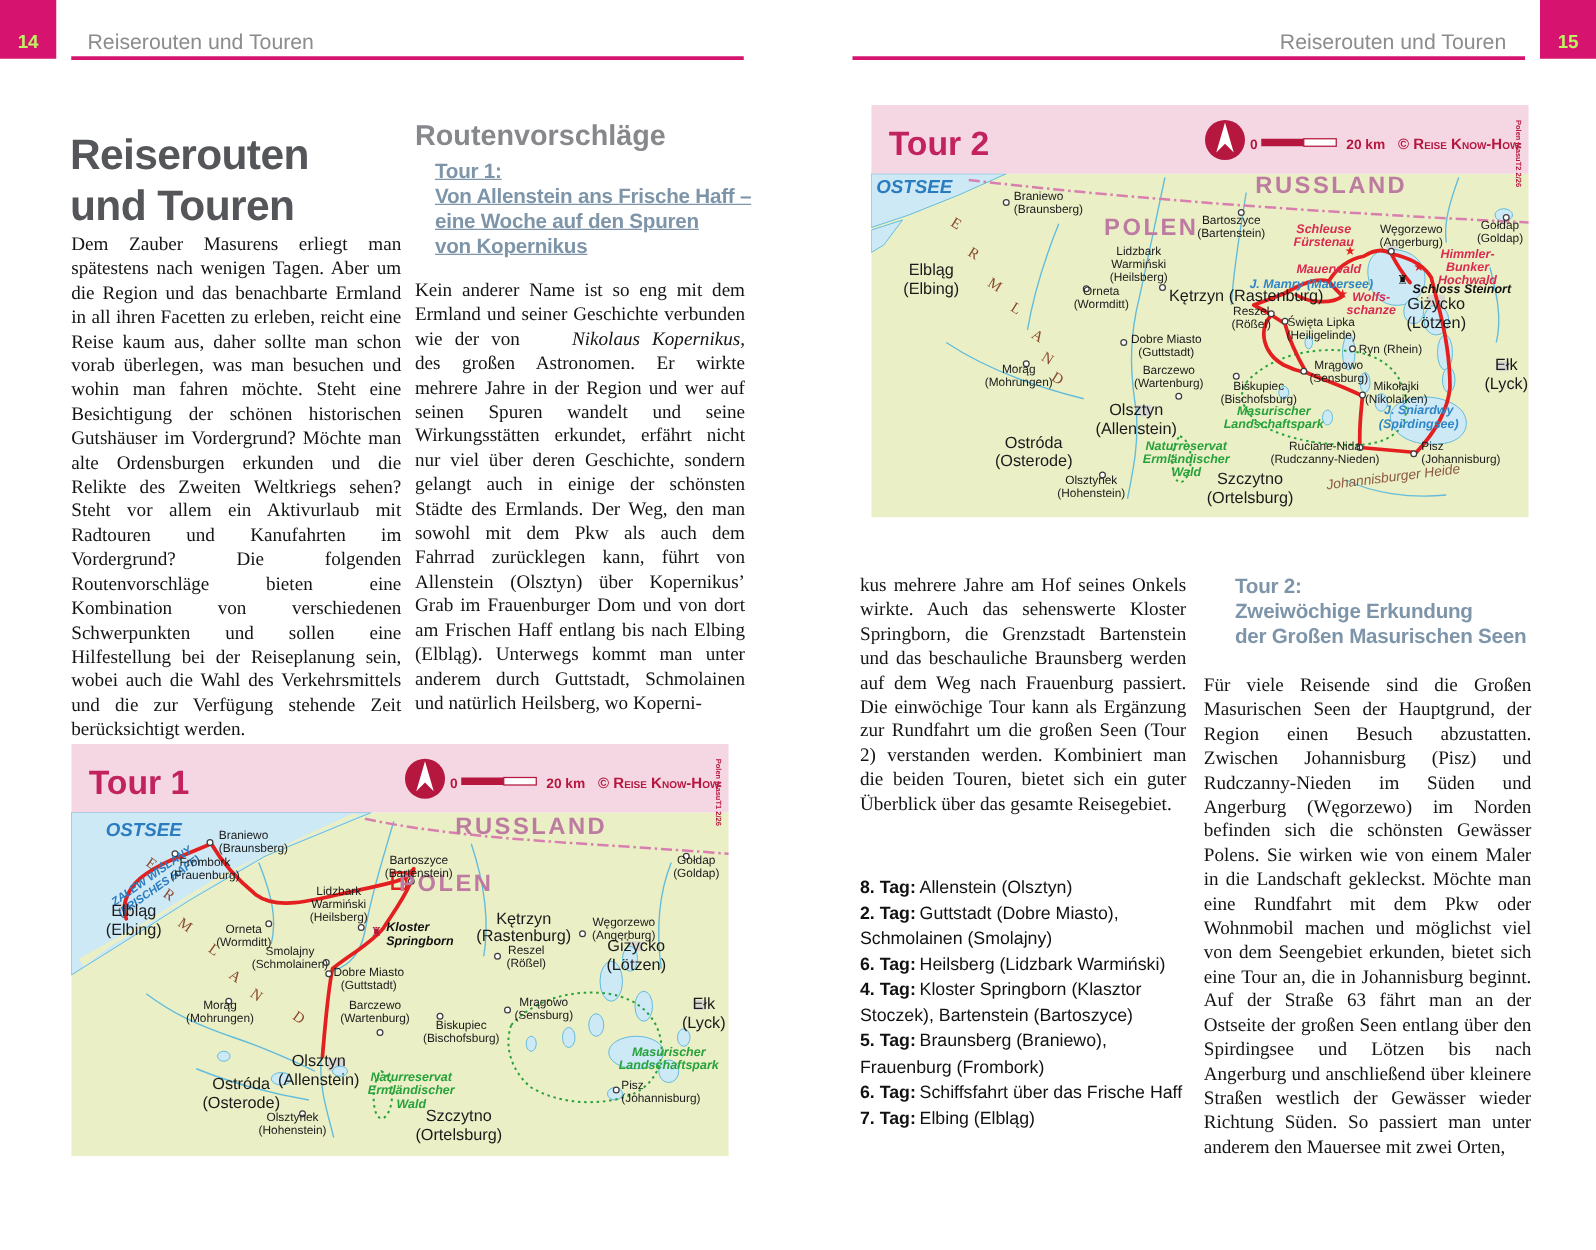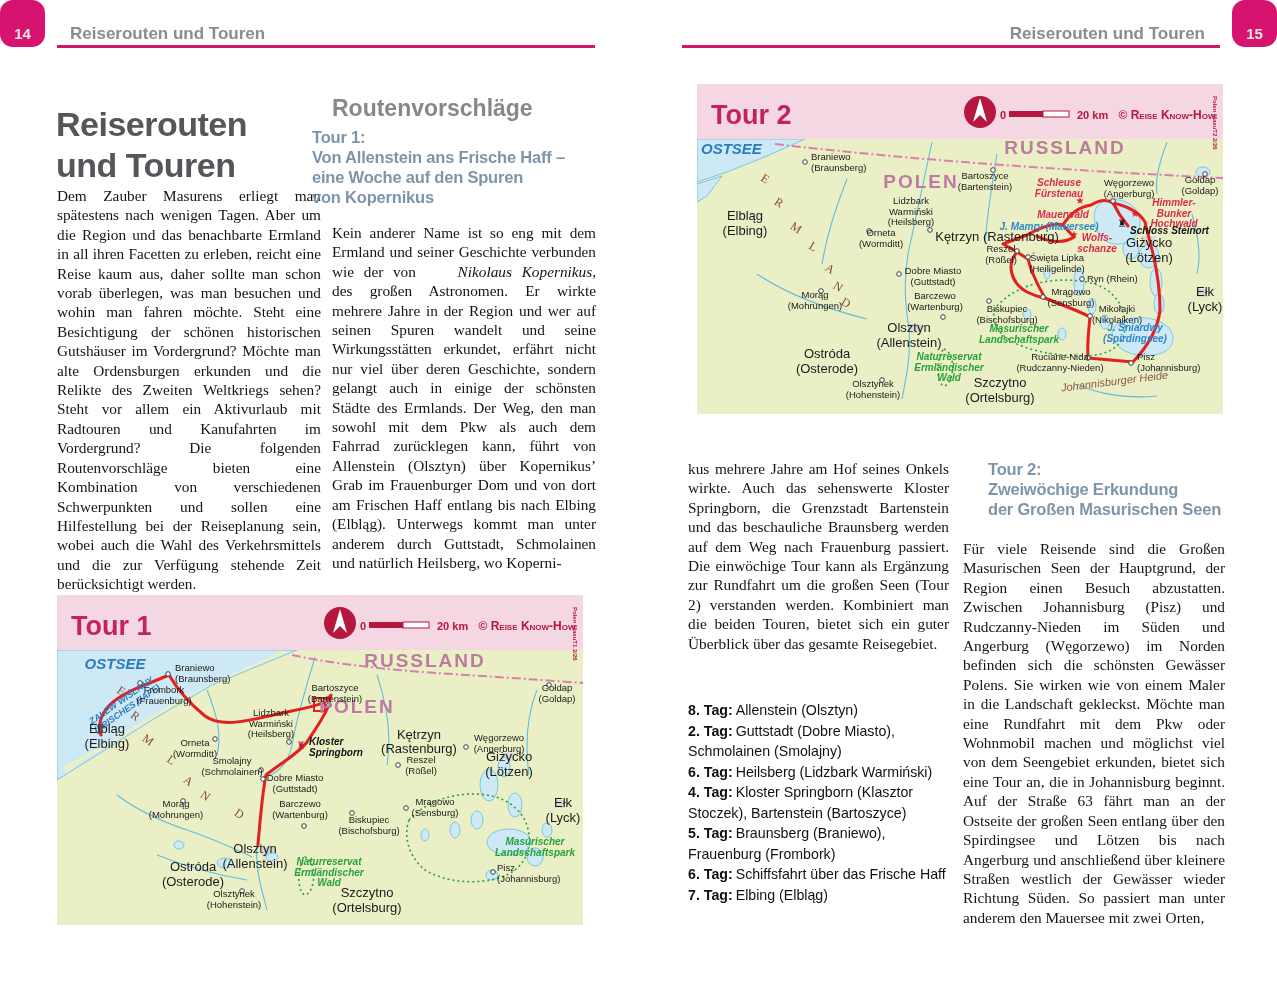--- a/index.html
+++ b/index.html
@@ -1,23 +1,23 @@
 <!DOCTYPE html>
 <html><head>
 <meta charset="utf-8">
 <style>
   html,body{margin:0;padding:0;background:#fff;}
   #spread{position:relative;width:1277px;height:1000px;background:#fff;overflow:hidden;
           font-family:"Liberation Serif",serif;color:#141414;}
   .abs{position:absolute;}
   
-  .pagenum{width:45px;height:47px;background:#d6146f;color:#e5e5e5;
+  .pagenum{width:45px;height:47px;background:#d6146f;color:#bef264;
            font-family:"Liberation Sans",sans-serif;font-weight:bold;font-size:15px;
-           display:flex;align-items:flex-end;justify-content:center;padding-bottom:5px;box-sizing:border-box;border-radius:13px;}
-  .runhead{font-family:"Liberation Sans",sans-serif;font-weight:bold;font-size:17px;color:#8b8c8e;}
+           display:flex;align-items:flex-end;justify-content:center;padding-bottom:5px;box-sizing:border-box;}
+  .runhead{font-family:"Liberation Sans",sans-serif;font-weight:normal;font-size:17px;color:#8b8c8e;}
   .rule{height:2.5px;background:#d6146f;}
   
   .bigtitle{font-family:"Liberation Sans",sans-serif;font-weight:bold;font-size:34px;
             line-height:41px;color:#54565a;letter-spacing:-.5px;margin-top:40px;}
   .secttitle{font-family:"Liberation Sans",sans-serif;font-weight:bold;font-size:23px;color:#87888b;margin-top:15px;}
   .tourhead{font-family:"Liberation Sans",sans-serif;font-weight:bold;font-size:16.5px;
             line-height:20px;color:#7e95a9;letter-spacing:-.2px;}
   .body{font-size:15.3px;line-height:19.4px;text-align:justify;}
   .body .it{font-style:italic;margin-left:32px;}
   .days{font-family:"Liberation Sans",sans-serif;font-size:14.2px;line-height:20.5px;color:#111;}
@@ -73,21 +73,21 @@
       <span>15</span>
     </div>
 
   <div class="abs bigtitle" style="left:56px;top:64px;width:270px;">
     <div>Reiserouten</div>
     <div>und Touren</div>
   </div>
   <div class="abs body" style="left:57px;top:186px;width:264px;">Dem Zauber Masurens erliegt man spätestens nach wenigen Tagen. Aber um die Region und das benachbarte Ermland in all ihren Facetten zu erleben, reicht eine Reise kaum aus, daher sollte man schon vorab überlegen, was man besuchen und wohin man fahren möchte. Steht eine Besichtigung der schönen historischen Gutshäuser im Vordergrund? Möchte man alte Ordensburgen erkunden und die Relikte des Zweiten Weltkriegs sehen? Steht vor allem ein Aktivurlaub mit Radtouren und Kanufahrten im Vordergrund? Die folgenden Routenvorschläge bieten eine Kombination von verschiedenen Schwerpunkten und sollen eine Hilfestellung bei der Reiseplanung sein, wobei auch die Wahl des Verkehrsmittels und die zur Verfügung stehende Zeit berücksichtigt werden.</div>
 
   <div class="abs secttitle" style="left:332px;top:80px;">Routenvorschläge</div>
-  <div class="abs tourhead" style="left:312px;top:127px;width:270px;">
+  <div class="abs tourhead" style="left:348px;top:127px;width:270px;text-decoration:underline;">
     <div>Tour 1:</div>
     <div>Von Allenstein ans Frische Haff –</div>
     <div>eine Woche auf den Spuren</div>
     <div>von Kopernikus</div>
   </div>
   <div class="abs body" style="left:332px;top:223px;width:264px;"><span>Kein anderer Name ist so eng mit dem Ermland und seiner Geschichte verbunden wie der von </span><span class="it">Nikolaus Kopernikus,</span><span> des großen Astronomen. Er wirkte mehrere Jahre in der Region und wer auf seinen Spuren wandelt und seine Wirkungsstätten erkundet, erfährt nicht nur viel über deren Geschichte, sondern gelangt auch in einige der schönsten Städte des Ermlands. Der Weg, den man sowohl mit dem Pkw als auch dem Fahrrad zurücklegen kann, führt von Allenstein (Olsztyn) über Kopernikus’ Grab im Frauenburger Dom und von dort am Frischen Haff entlang bis nach Elbing (Elbląg). Unterwegs kommt man unter anderem durch Guttstadt, Schmolainen und natürlich Heilsberg, wo Koperni-</span></div>
 
   <svg class="abs" style="left:57px;top:595px;" width="526" height="330" viewBox="0 0 526 330">
     <rect class="land" x="0" y="55" width="526" height="275"></rect>
     <polygon class="water" points="0,55 240,55 155,90 95,125 40,160 0,185"></polygon>

